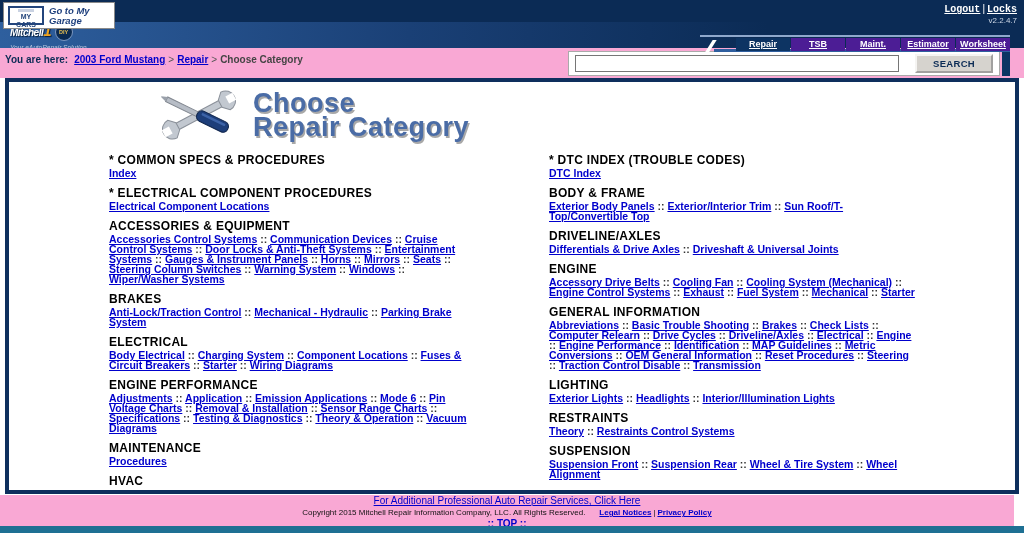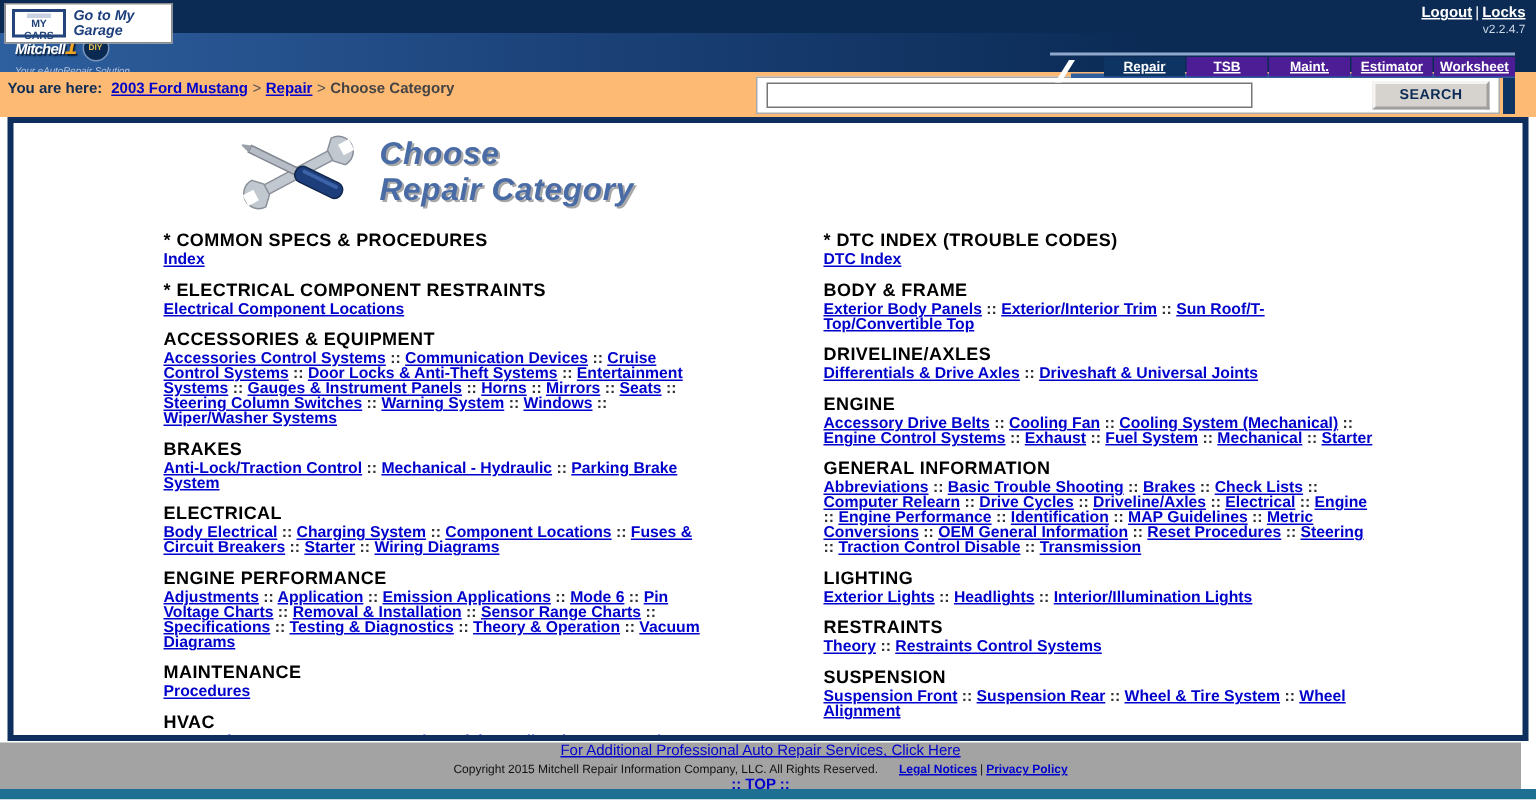--- a/index.html
+++ b/index.html
@@ -15,21 +15,21 @@
     position:absolute; top:2px; left:3px; width:112px; height:27px; z-index:6;
     background:#fff; border:1px solid #8a8a8a; box-sizing:border-box;
     display:flex; align-items:center; gap:5px; padding:1px 4px;
   }
   .plate { width:36px; height:19px; border:2px solid #23457c; background:#fff; box-sizing:border-box; position:relative; text-align:center; }
   .plate::before { content:""; position:absolute; top:1px; left:50%; margin-left:-8px; width:16px; height:3px; background:#c9d2e2; }
   .plate-text { display:block; margin-top:5px; font-size:7px; font-weight:bold; color:#23457c; line-height:8px; }
   .garage-text { font-size:9.5px; font-weight:bold; font-style:italic; color:#1c3e7c; line-height:10px; }
   .top-right { position:absolute; top:3px; right:7px; text-align:right; z-index:3; }
   .top-links { font-size:10px; }
-  .top-links a { color:#ffffff; font-weight:bold; }
+  .top-links a { color:#ffffff; font-weight:bold;font-family:Liberation Mono, monospace; }
   .top-links .pipe { color:#ffffff; padding:0 2px; }
   .version { color:#cdd7e6; font-size:8px; margin-top:1px; }
 
   
   .logobar { position:absolute; top:22px; left:0; right:0; height:26px;
     background:linear-gradient(90deg,#2e5f9e 0%, #1a4076 40%, #0b2b55 75%); }
   .brand { position:absolute; left:10px; top:1px; line-height:13px; }
   .brand-main { font-style:italic; font-weight:bold; font-size:10px; color:#ffffff; letter-spacing:-0.5px; text-shadow:1px 1px 1px #061c38; }
   .brand-one { font-style:italic; font-weight:bold; font-size:15px; color:#f0a41e; text-shadow:1px 1px 1px #061c38; }
   .badge { display:inline-block; width:16px; height:16px; border-radius:50%; background:#0a2a52;
@@ -41,50 +41,50 @@
   .tabstrip { position:absolute; right:14px; top:35px; display:flex; gap:1px; z-index:4;
     border-top:2px solid #8fa8cc; padding:1px 0 0 36px; }
   .diag { position:absolute; left:8px; top:3px; width:4px; height:15px; background:#ffffff; transform:skewX(-32deg); }
   .tab { display:block; width:54px; height:13px; background:#4c1d95; color:#ffffff;
     font-size:9px; font-weight:bold; text-align:center; line-height:13px; }
   .tab.active { background:#0d3463; }
   .tab-underbar { position:absolute; right:14px; top:49px; width:296px; height:3px; background:#2f5f9f; z-index:2; }
   .nav-nub { position:absolute; right:14px; top:52px; width:8px; height:24px; background:#0d3463; z-index:2; }
 
   
-  .crumbrow { position:absolute; top:48px; left:0; right:0; height:30px; background:#fdba74; }
+  .crumbrow { position:absolute; top:48px; left:0; right:0; height:30px; background:#f9a8d4; }
   .breadcrumb { position:absolute; left:5px; top:6px; font-size:10px; color:#333333; white-space:nowrap; }
   .breadcrumb .bc-label { font-weight:bold; color:#0b2b55; margin-right:6px; }
   .breadcrumb a { color:#0000cc; font-weight:bold; }
   .bc-sep { color:#555555; padding:0 3px; }
   .bc-current { font-weight:bold; color:#444444; }
-  .search-area { position:absolute; right:24px; top:3px; width:496px; height:25px;
+  .search-area { position:absolute; right:24px; top:3px; width:432px; height:25px;
     border:1px solid #aaaaaa; background:#ffffff; box-sizing:border-box;
     display:flex; align-items:center; justify-content:space-between; padding:2px 6px;gap:12px; }
   .search-input { width:318px; height:15px; border:1px solid #767676; font-size:10px; font-family:inherit; padding:0 2px; }
   .search-btn { width:78px; height:19px; background:#d6d3ce; border:2px outset #f5f4f2;
     font-size:9.5px; font-weight:bold; color:#0b2b55; font-family:inherit; letter-spacing:0.3px; }
 
   
   .mainbox { position:absolute; left:5px; right:5px; top:78px; height:416px;
     background:#ffffff; border:4px solid #0e2f5d; box-sizing:border-box; overflow:hidden; }
   .page-header { display:flex; align-items:center; margin:7px 0 0 148px; height:52px; }
-  .ph-text { margin-left:12px; font-style:italic; font-weight:bold; font-size:21px;
+  .ph-text { margin-left:12px; font-weight:bold; font-size:27px;
     color:#4a6ca6; line-height:24px; text-shadow:1.5px 1.5px 0 #a8a8a8; letter-spacing:0.5px; }
   .columns { display:flex; margin-left:100px; margin-top:12px; }
   .col { width:368px; }
   .col + .col { margin-left:72px; }
   .section { margin-bottom:8px; }
   .section-title { font-size:12px; font-weight:bold; color:#000000; margin-bottom:1px; letter-spacing:0.3px; }
   .section-links { font-size:10.5px; line-height:10px; color:#222222; }
   .section-links a { color:#0000cc; font-weight:bold; }
   .sep { color:#333333; font-weight:bold; }
 
   
-  .footer { position:absolute; left:0; right:10px; top:495px; height:31px; text-align:center; background:#a3a3a3; }
+  .footer { position:absolute; left:0; right:10px; top:495px; height:31px; text-align:center; background:#f9a8d4; }
   .f-services { font-size:10px; }
   .f-services a { color:#0000cc; }
   .f-copy { font-size:8px; color:#111111; margin-top:2px; }
   .f-copy .gap { margin-left:14px; }
   .f-copy a { color:#0000cc; font-weight:bold; }
   .f-copy .pipe { padding:0 2px; color:#111111; }
   .f-top { font-size:10px; font-weight:bold; margin-top:1px; }
   .f-top a { color:#0000cc; }
   .bottombar { position:absolute; left:0; right:0; bottom:0; height:7px; background:#1e7093; }
 </style>
@@ -163,21 +163,21 @@
       <div>Repair Category</div>
     </div>
   </div>
   <div class="columns">
     <div class="col" id="col-left">
         <div class="section">
           <div class="section-title">* COMMON SPECS &amp; PROCEDURES</div>
           <div class="section-links"><a class="cat-link">Index</a></div>
         </div>
         <div class="section">
-          <div class="section-title">* ELECTRICAL COMPONENT RESTRAINTS</div>
+          <div class="section-title">* ELECTRICAL COMPONENT PROCEDURES</div>
           <div class="section-links"><a class="cat-link">Electrical Component Locations</a></div>
         </div>
         <div class="section">
           <div class="section-title">ACCESSORIES &amp; EQUIPMENT</div>
           <div class="section-links"><a class="cat-link">Accessories Control Systems</a><span class="sep"> :: </span><a class="cat-link">Communication Devices</a><span class="sep"> :: </span><a class="cat-link">Cruise Control Systems</a><span class="sep"> :: </span><a class="cat-link">Door Locks &amp; Anti-Theft Systems</a><span class="sep"> :: </span><a class="cat-link">Entertainment Systems</a><span class="sep"> :: </span><a class="cat-link">Gauges &amp; Instrument Panels</a><span class="sep"> :: </span><a class="cat-link">Horns</a><span class="sep"> :: </span><a class="cat-link">Mirrors</a><span class="sep"> :: </span><a class="cat-link">Seats</a><span class="sep"> :: </span><a class="cat-link">Steering Column Switches</a><span class="sep"> :: </span><a class="cat-link">Warning System</a><span class="sep"> :: </span><a class="cat-link">Windows</a><span class="sep"> :: </span><a class="cat-link">Wiper/Washer Systems</a></div>
         </div>
         <div class="section">
           <div class="section-title">BRAKES</div>
           <div class="section-links"><a class="cat-link">Anti-Lock/Traction Control</a><span class="sep"> :: </span><a class="cat-link">Mechanical - Hydraulic</a><span class="sep"> :: </span><a class="cat-link">Parking Brake System</a></div>
         </div>

